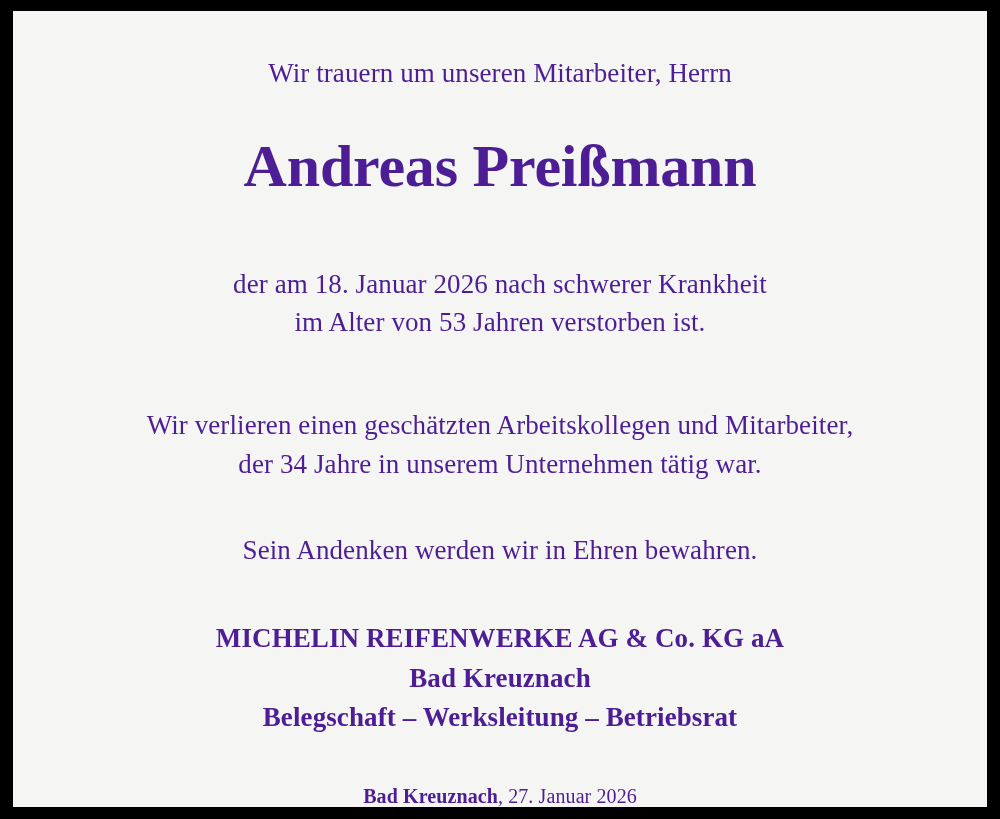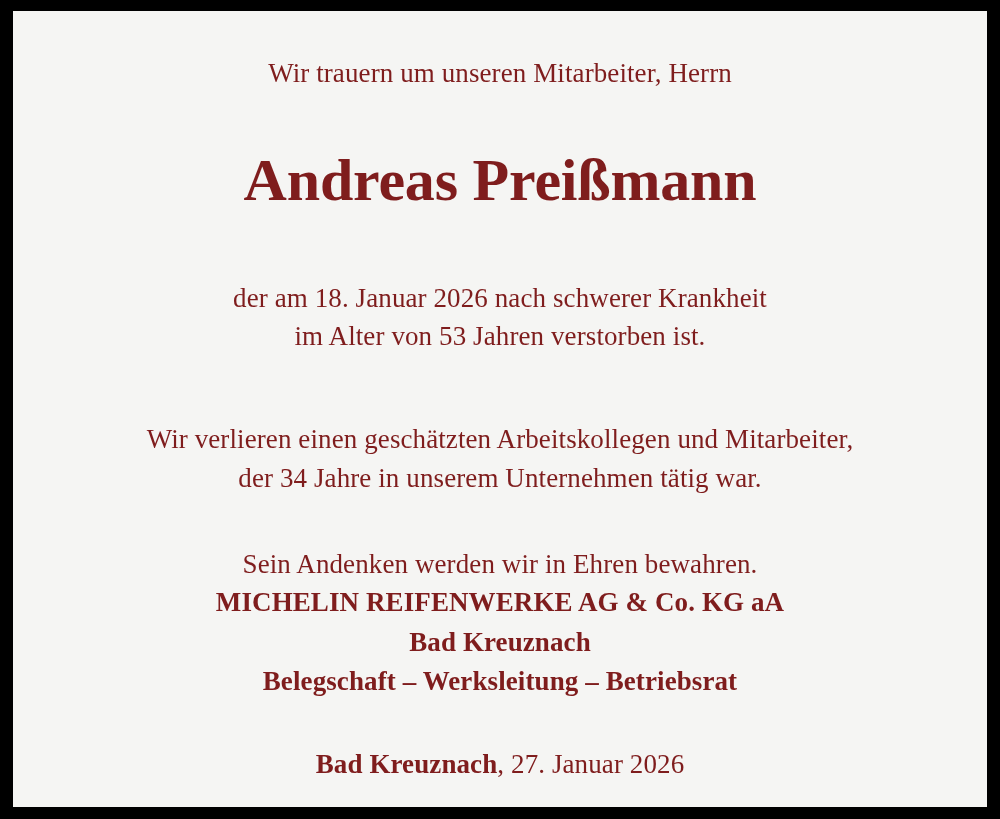--- a/index.html
+++ b/index.html
@@ -25,52 +25,53 @@
   }
   .inner {
     width: 100%;
     height: 100%;
     background: #f5f5f3;
     box-sizing: border-box;
     display: flex;
     flex-direction: column;
     align-items: center;
     padding-top: 46px;
-    color: #7f1d1d;
+    color: #4c1d95;
     text-align: center;
   }
   .line-intro {
     font-size: 27px;
     line-height: 1.25;
     letter-spacing: 0.1px;
   }
   .name {
     font-size: 60px;
     font-weight: bold;
     letter-spacing: -0.2px;
-    margin-top: 56px;
+    margin-top: 42px;
     line-height: 1.1;
   }
   .block {
     font-size: 27px;
     line-height: 1.42;
     letter-spacing: 0.1px;
   }
   .block-death { margin-top: 66px; }
   .block-loss  { margin-top: 65px; }
   .block-memory{ margin-top: 48px; }
   .company {
+    margin-top: 50px;
     font-size: 27px;
     font-weight: bold;
     line-height: 1.45;
     letter-spacing: 0.1px;
   }
   .footer {
     margin-top: 48px;
-    font-size: 27px;
+    font-size: 20px;
     letter-spacing: 0.1px;
   }
   .footer b { font-weight: bold; }
 </style>
 </head>
 <body>
 
 <div id="obituary">
   <div class="inner">
 

